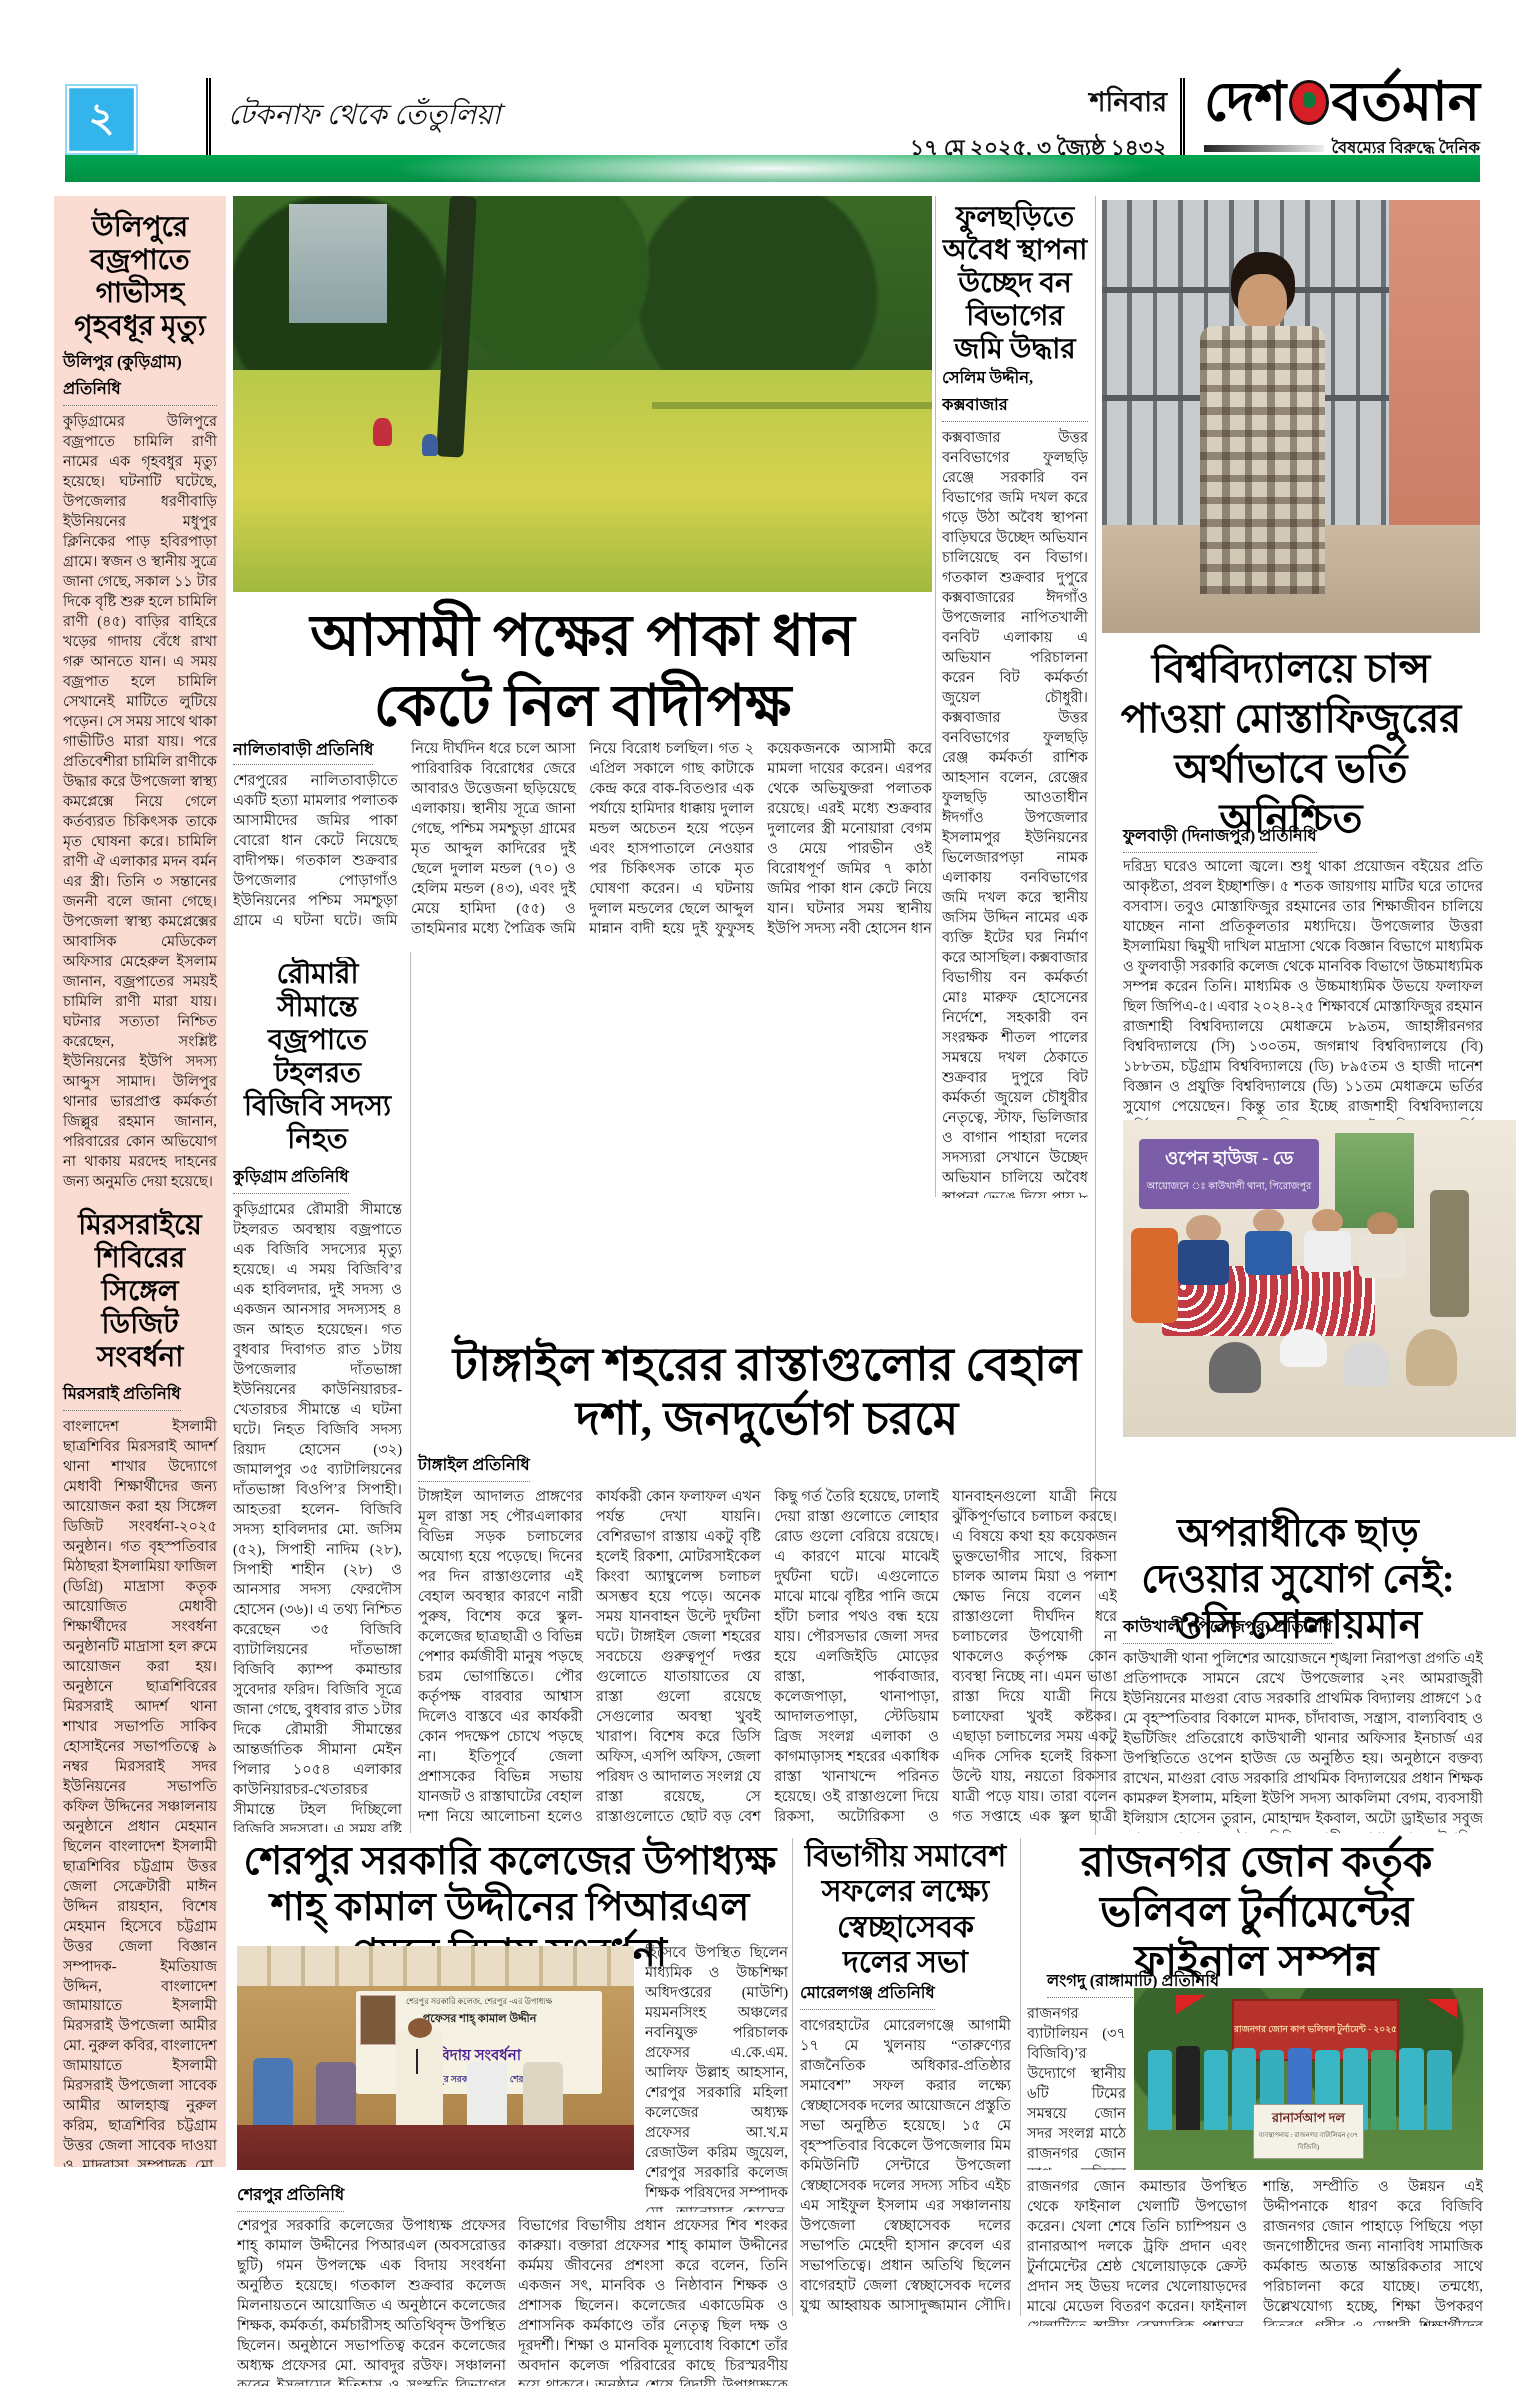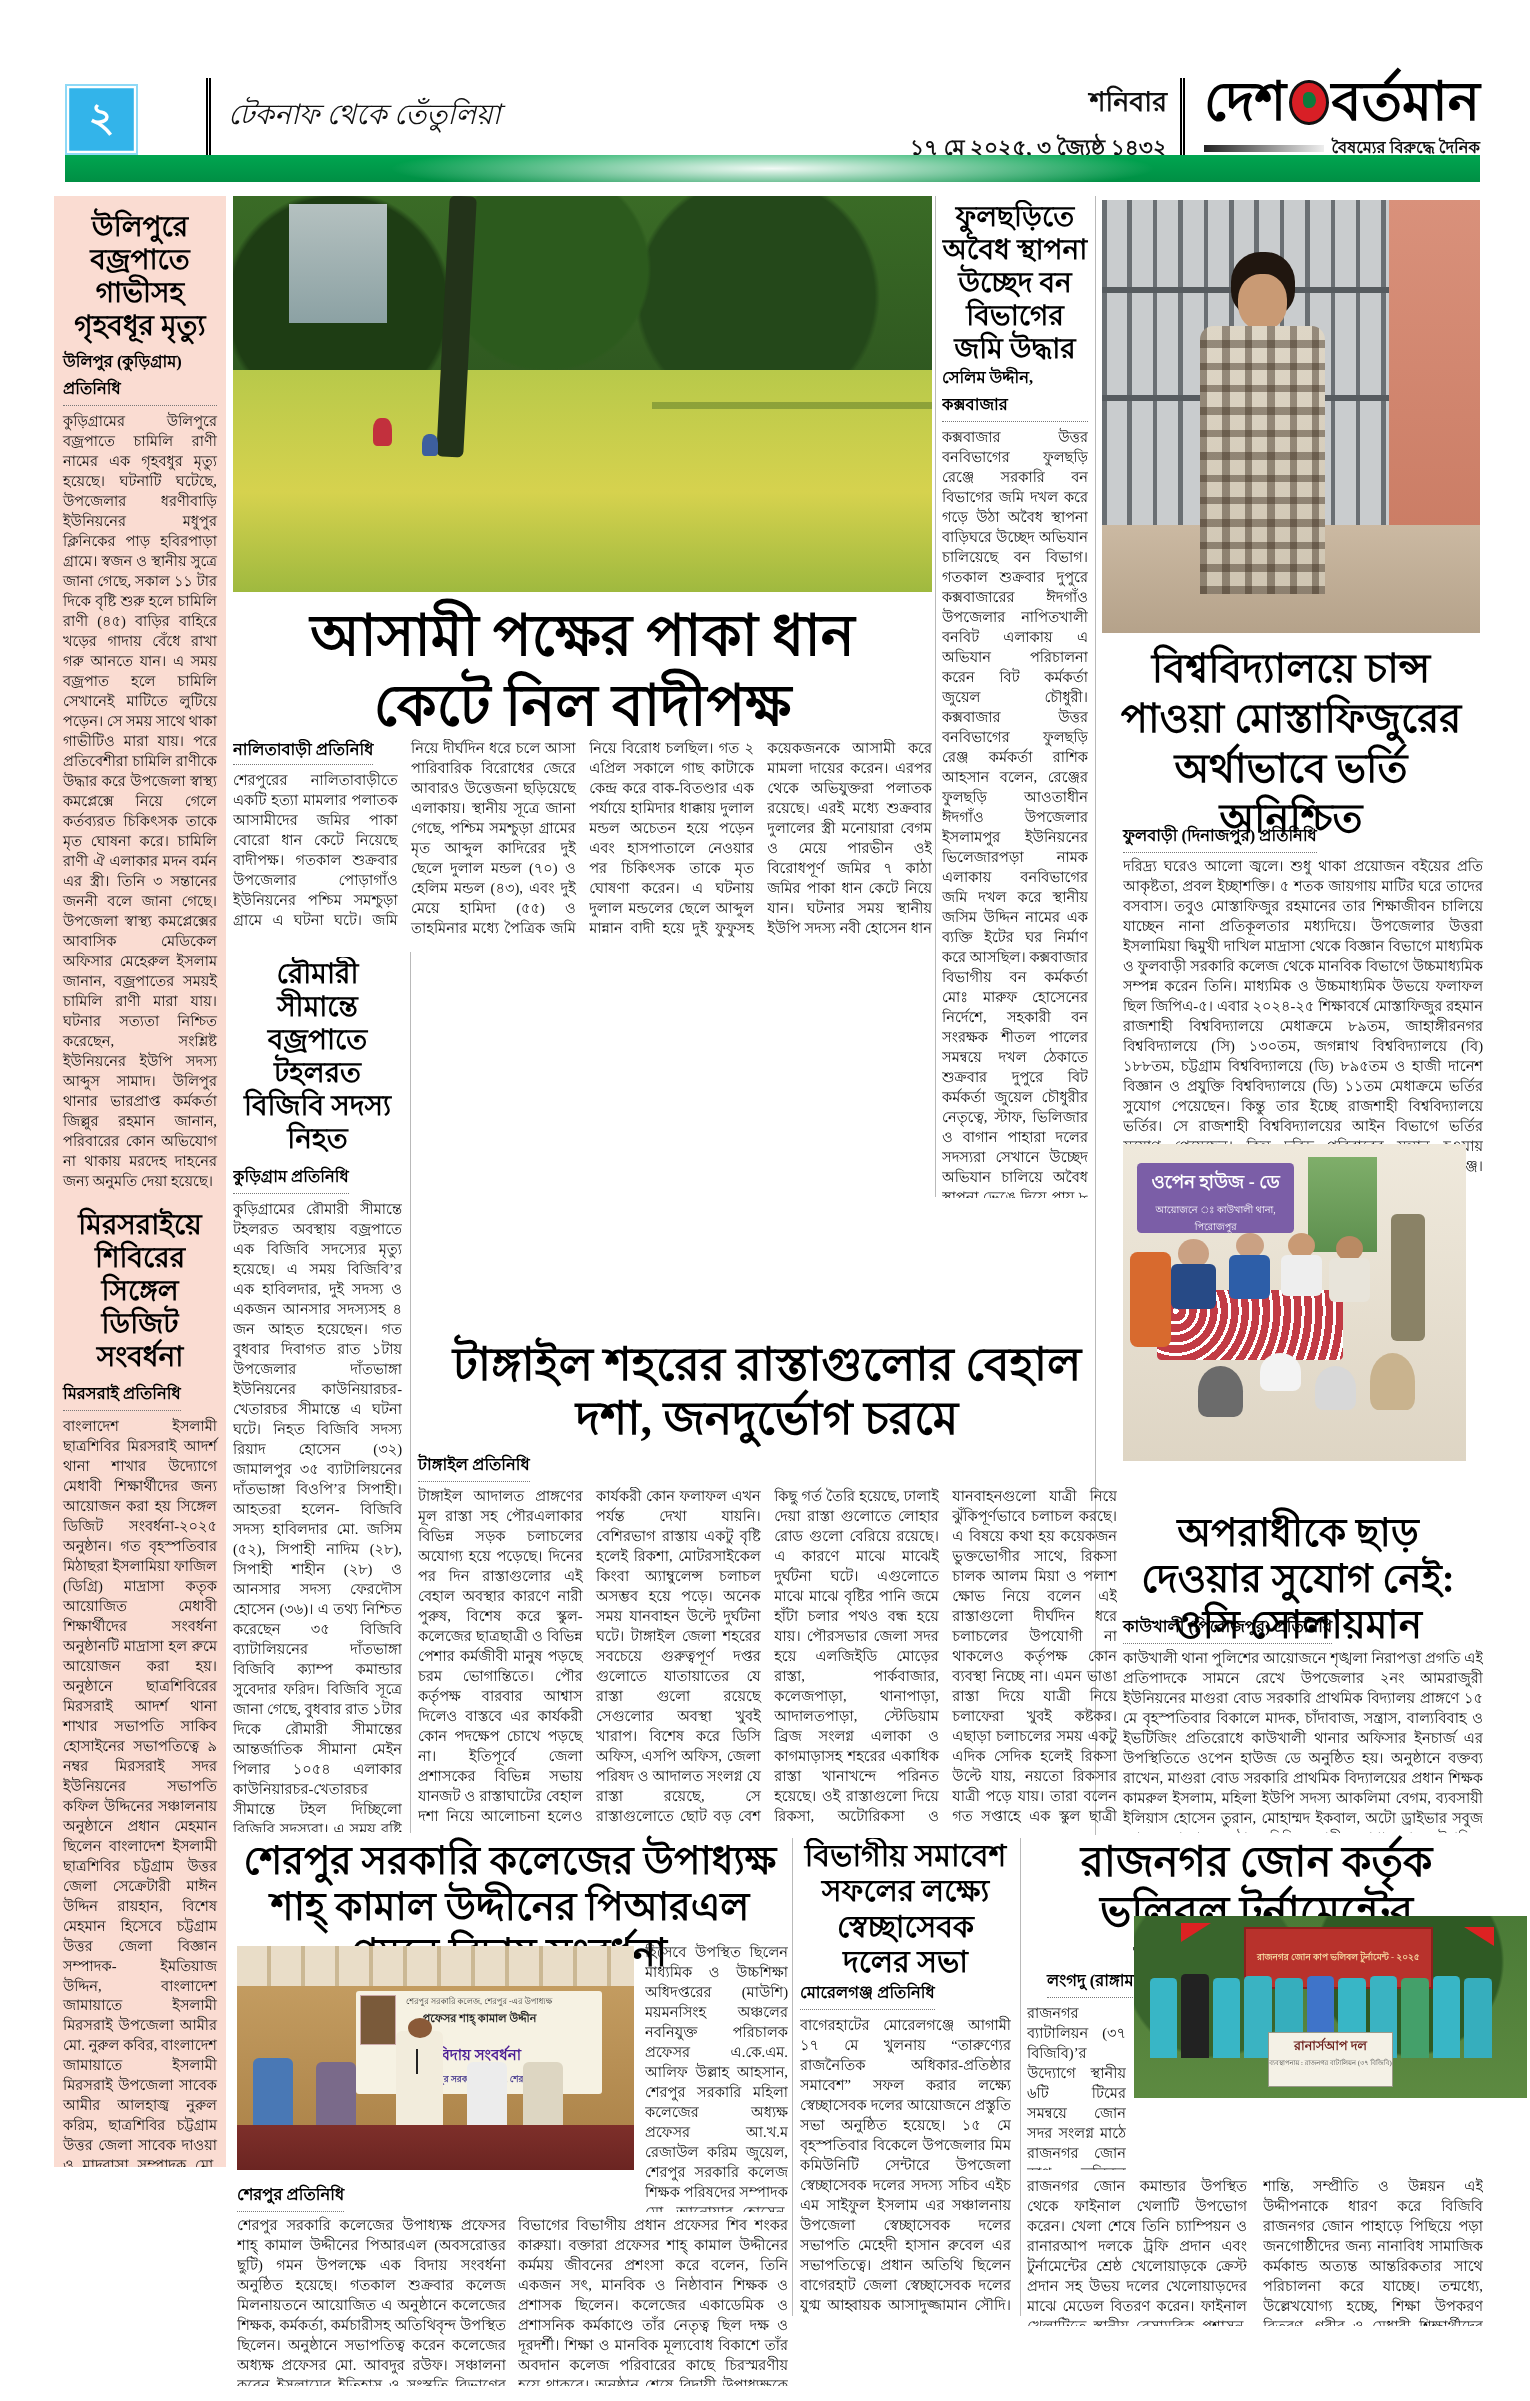--- a/index.html
+++ b/index.html
@@ -126,21 +126,21 @@
       repeating-linear-gradient(90deg,rgba(60,45,30,.45) 0 7.5px,transparent 7.5px 22.4px),
       linear-gradient(#ded6c6,#cfc5b2);"></div>
   </div>
 
   <div class="abs headline" style="left:1102px;top:644px;width:378px;font-size:40px;line-height:1.25;">বিশ্ববিদ্যালয়ে চান্স পাওয়া মোস্তাফিজুরের অর্থাভাবে ভর্তি অনিশ্চিত</div>
   <div class="abs" style="left:1123px;top:823px;">
     <span class="byline">ফুলবাড়ী (দিনাজপুর) প্রতিনিধি</span>
   </div>
   <div class="abs clip body-text" style="left:1123px;top:857px;width:360px;height:320px;">দরিদ্র্য ঘরেও আলো জ্বলে। শুধু থাকা প্রয়োজন বইয়ের প্রতি আকৃষ্টতা, প্রবল ইচ্ছাশক্তি। ৫ শতক জায়গায় মাটির ঘরে তাদের বসবাস। তবুও মোস্তাফিজুর রহমানের তার শিক্ষাজীবন চালিয়ে যাচ্ছেন নানা প্রতিকূলতার মধ্যদিয়ে। উপজেলার উত্তরা ইসলামিয়া দ্বিমুখী দাখিল মাদ্রাসা থেকে বিজ্ঞান বিভাগে মাধ্যমিক ও ফুলবাড়ী সরকারি কলেজ থেকে মানবিক বিভাগে উচ্চমাধ্যমিক সম্পন্ন করেন তিনি। মাধ্যমিক ও উচ্চমাধ্যমিক উভয়ে ফলাফল ছিল জিপিএ-৫। এবার ২০২৪-২৫ শিক্ষাবর্ষে মোস্তাফিজুর রহমান রাজশাহী বিশ্ববিদ্যালয়ে মেধাক্রমে ৮৯তম, জাহাঙ্গীরনগর বিশ্ববিদ্যালয়ে (সি) ১৩০তম, জগন্নাথ বিশ্ববিদ্যালয়ে (বি) ১৮৮তম, চট্টগ্রাম বিশ্ববিদ্যালয়ে (ডি) ৮৯৫তম ও হাজী দানেশ বিজ্ঞান ও প্রযুক্তি বিশ্ববিদ্যালয়ে (ডি) ১১তম মেধাক্রমে ভর্তির সুযোগ পেয়েছেন। কিন্তু তার ইচ্ছে রাজশাহী বিশ্ববিদ্যালয়ে ভর্তির। সে রাজশাহী বিশ্ববিদ্যালয়ের আইন বিভাগে ভর্তির সুযোগ পেয়েছেন। কিন্তু দরিদ্র পরিবারের সন্তান হওয়ায় বিশ্ববিদ্যালয়ে ভর্তি হওয়া তার পক্ষে এখন বড় চ্যালেঞ্জ। মোস্তাফিজুর রহমান বলেন, পরিবারের আর্থিক অস্বচ্ছতা থাকা সত্ত্বেও পড়ালেখাতে কখনো ফাঁকি দেইনি। যতেষ্ঠ মনোযোগ ছিল পড়ালেখায়। স্বপ্ন বুনেছি পড়ালেখা শেষে বড় কিছু হয়ে পরিবারের অভাব-অনটন দুর করব। আজ আমি আমার স্বপ্নদ্বারে। এখন স্বপ্ন রাজশাহী বিশ্ববিদ্যালয় হতে আইন বিভাগে ভর্তি এবং পরবর্তীতে বিচারক হওয়া। তিনি জানান, পড়ালেখাকালে শিক্ষকদের যতেষ্ঠ সহযোগিতা পেয়েছি বলেই আজ এতোদুর আসতে পেরেছি।</div>
 
-  <div class="photo" style="left:1123px;top:1144px;width:343px;height:317px;background:linear-gradient(#efe9dc,#ded5c4);">
+  <div class="photo" style="left:1123px;top:1120px;width:393px;height:317px;background:linear-gradient(#efe9dc,#ded5c4);">
     <div class="abs" style="left:4%;top:6%;width:46%;height:22%;background:#7b5ea7;border-radius:4.5px;padding:4.5px;box-sizing:border-box;color:#fff;text-align:center;">
       <div style="font-size:18px;font-weight:bold;">ওপেন হাউজ - ডে</div>
       <div style="font-size:9.7px;margin-top:3px;">আয়োজনে ঃ কাউখালী থানা, পিরোজপুর</div>
     </div>
     <div class="abs" style="left:54%;top:4%;width:20%;height:30%;background:linear-gradient(#7fae6a,#5d8f4e);"></div>
     <div class="abs" style="left:10%;top:46%;width:54%;height:22%;background:
       repeating-radial-gradient(circle at 10% 30%,#fff 0 3px,#c23b44 3px 10.5px);border-radius:4.5px;"></div>
     <div class="abs" style="left:2%;top:34%;width:12%;height:30%;background:#d86a2e;border-radius:7.5px;"></div>
     <div class="abs" style="left:16%;top:30%;width:9%;height:9%;background:#caa183;border-radius:50%;"></div>
     <div class="abs" style="left:14%;top:38%;width:13%;height:14%;background:#274a86;border-radius:6px;"></div>
@@ -213,21 +213,21 @@
     <span class="byline">মোরেলগঞ্জ প্রতিনিধি</span>
     <div class="body-text">বাগেরহাটের মোরেলগঞ্জে আগামী ১৭ মে খুলনায় “তারুণ্যের রাজনৈতিক অধিকার-প্রতিষ্ঠার সমাবেশ” সফল করার লক্ষ্যে স্বেচ্ছাসেবক দলের আয়োজনে প্রস্তুতি সভা অনুষ্ঠিত হয়েছে। ১৫ মে বৃহস্পতিবার বিকেলে উপজেলার মিম কমিউনিটি সেন্টারে উপজেলা স্বেচ্ছাসেবক দলের সদস্য সচিব এইচ এম সাইফুল ইসলাম এর সঞ্চালনায় উপজেলা স্বেচ্ছাসেবক দলের সভাপতি মেহেদী হাসান রুবেল এর সভাপতিত্বে। প্রধান অতিথি ছিলেন বাগেরহাট জেলা স্বেচ্ছাসেবক দলের যুগ্ম আহ্বায়ক আসাদুজ্জামান সৌদি। বিশেষ বক্তা হিসেবে বক্তব্য রাখেন বাগেরহাট জেলা স্বেচ্ছাসেবক দলের যুগ্ম আহ্বায়ক মেহেদী হাসান সজীব। এসময় সভায় অন্যান্যদের মধ্যে উপস্থিত ছিলেন জেলা ও উপজেলা স্বেচ্ছাসেবক দলের যুগ্ম আহ্বায়কসহ দলের বিভিন্ন পর্যায়ের নেতৃবৃন্দ।</div>
   </div>
 
   <div class="abs headline" style="left:1030px;top:1838px;width:453px;font-size:42px;">রাজনগর জোন কর্তৃক ভলিবল টুর্নামেন্টের ফাইনাল সম্পন্ন</div>
   <div class="abs" style="left:1027px;top:1968px;margin-left:20px;">
     <span class="byline">লংগদু (রাঙ্গামাটি) প্রতিনিধি</span>
   </div>
   <div class="abs clip body-text" style="left:1027px;top:2004px;width:99px;height:166px;">রাজনগর ব্যাটালিয়ন (৩৭ বিজিবি)’র উদ্যোগে স্থানীয় ৬টি টিমের সমন্বয়ে জোন সদর সংলগ্ন মাঠে রাজনগর জোন কাপ ভলিবল টুর্নামেন্ট-২০২৫ এর আয়োজন করা হয়। দায়িত্বপ্রাপ্ত জোনের আওতাভুক্ত এলাকার ৬টি টিমের মধ্যে পূর্ব রাঙ্গীপাড়া এবং সর্বাতলী বয়েজ ক্লাব ফাইনালে উপনীত হয়। গত বৃহস্পতিবার বিকালে টুর্নামেন্ট এর ফাইনাল খেলা অনুষ্ঠিত হয়। খেলায় সর্বাতলী বয়েজ ক্লাব ২-০ সেটে পূর্ব রাঙ্গীপাড়াকে পরাজিত করে চ্যাম্পিয়ন হওয়ার গৌরব অর্জন করে। বিজিবি</div>
 
-  <div class="photo" style="left:1134px;top:1916px;width:393px;height:182px;background:
+  <div class="photo" style="left:1134px;top:1988px;width:349px;height:182px;background:
       radial-gradient(circle at 20% 30%,#39652c 0 25%,transparent 26%),
       radial-gradient(circle at 70% 25%,#2f5a24 0 30%,transparent 31%),
       linear-gradient(#4a7a36,#5d8a41);">
     <div class="abs" style="left:28%;top:6%;width:48%;height:34%;background:#b8322c;border:2.2px solid #8e1f1c;box-sizing:border-box;
          display:flex;align-items:center;justify-content:center;">
       <span style="color:#f7d9a0;font-size:9px;font-weight:bold;text-align:center;">রাজনগর জোন কাপ ভলিবল টুর্নামেন্ট - ২০২৫</span>
     </div>
     <div class="abs" style="left:12%;top:4%;width:0;height:0;border-top:19.4px solid #d22; border-right:30px solid transparent;"></div>
     <div class="abs" style="left:84%;top:6%;width:0;height:0;border-top:19.4px solid #d22;border-left:30px solid transparent;"></div>
     <div class="abs" style="left:4%;top:34%;width:7%;height:44%;background:#38b6c6;border-radius:4.5px 4.5px 0 0;"></div>

